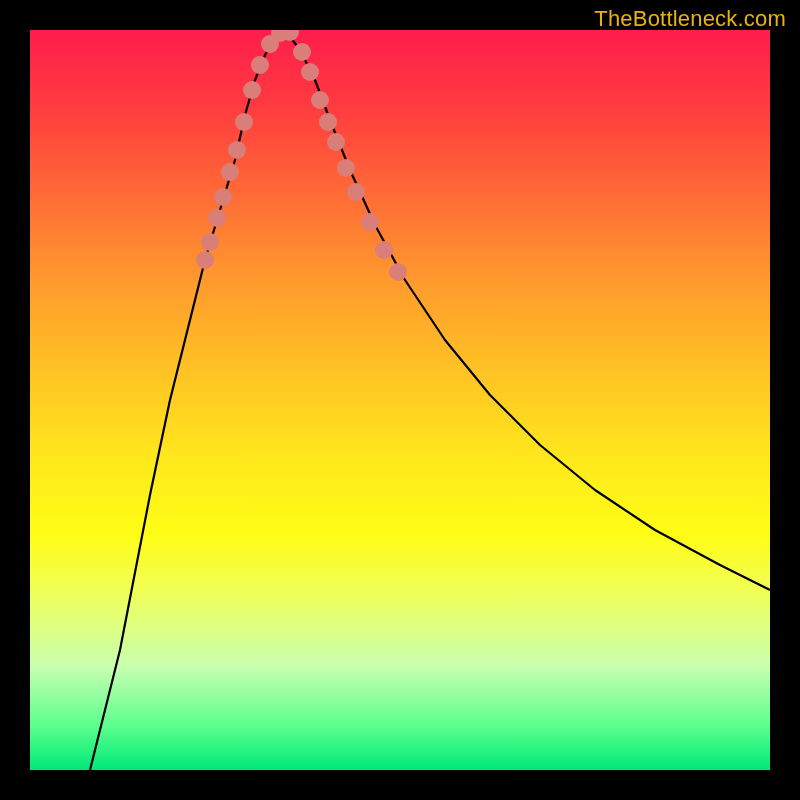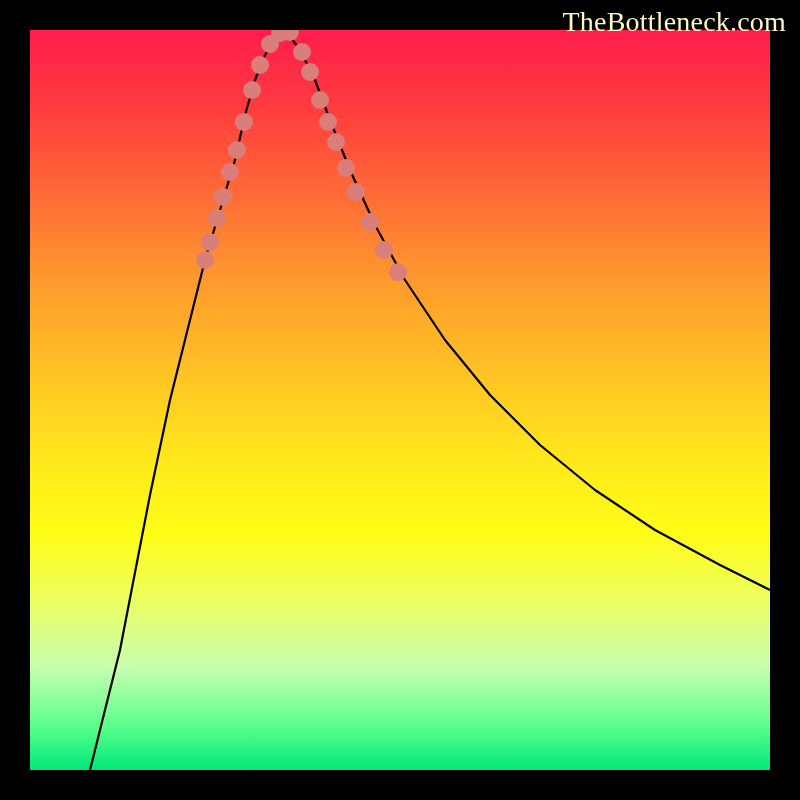--- a/index.html
+++ b/index.html
@@ -36,23 +36,23 @@
       #f0ff58 76%,
       #c8ffb0 86%,
       #5cff8c 94%,
       #00e878 100%
     );
   }
   .watermark {
     position: absolute;
     top: 6px;
     right: 14px;
-    font-family: Liberation Serif, serif;
-    font-size: 28px;
-    color: #fef9c3;
+    font-family: Liberation Sans, sans-serif;
+    font-size: 22px;
+    color: #eab308;
     letter-spacing: 0.2px;
     user-select: none;
   }
   svg.curves {
     position: absolute;
     left: 0;
     top: 0;
     width: 740px;
     height: 740px;
   }

